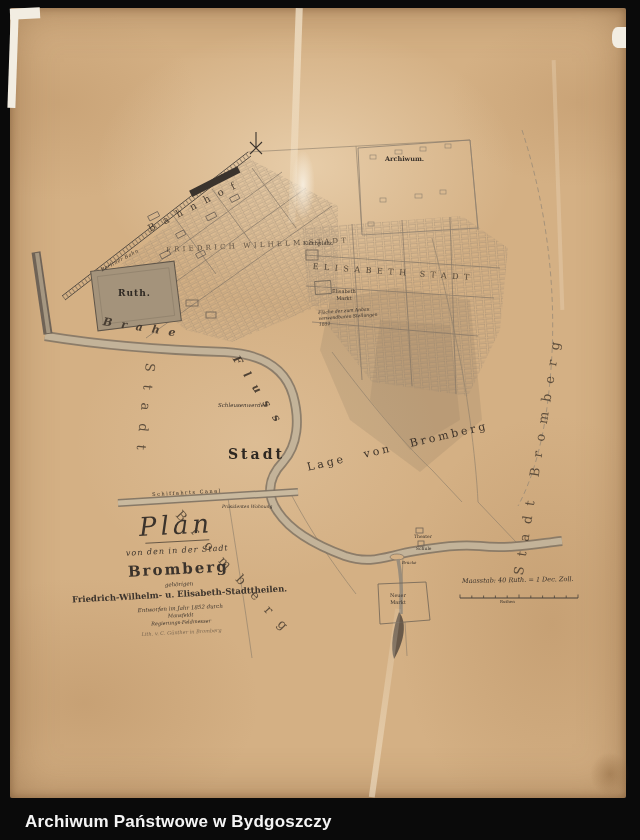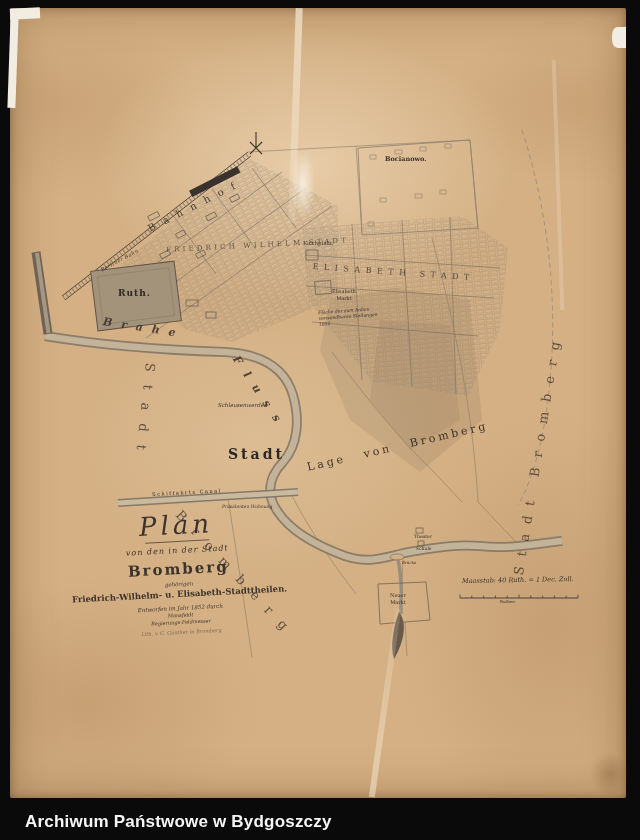--- a/index.html
+++ b/index.html
@@ -197,21 +197,21 @@
   <div class="stain" id="crease-right"></div>
   <div class="stain" id="corner-tl-a"></div>
   <div class="stain" id="corner-tl-b"></div>
   <div class="stain" id="notch-tr"></div>
   <div class="stain" id="blot-br"></div>
 
   <div class="lbl" id="lbl-bahnhof">Bahnhof</div>
   <div class="lbl" id="lbl-bahnline">Berliner Bahn</div>
   <div class="lbl" id="lbl-fw">FRIEDRICH WILHELM STADT</div>
   <div class="lbl" id="lbl-el">ELISABETH STADT</div>
-  <div class="lbl" id="lbl-bocianowo">Bocianowo.</div>
+  <div class="lbl" id="lbl-bocianowo">Archiwum.</div>
   <div class="lbl" id="lbl-hafen">Ruth.</div>
   <div class="lbl" id="lbl-kirchplatz">Kirchplatz.</div>
   <div class="lbl" id="lbl-emarkt">
     <div>Elisabeth</div>
     <div>Markt</div>
   </div>
   <div class="lbl" id="lbl-nmarkt">
     <div>Neuer</div>
     <div>Markt</div>
   </div>

